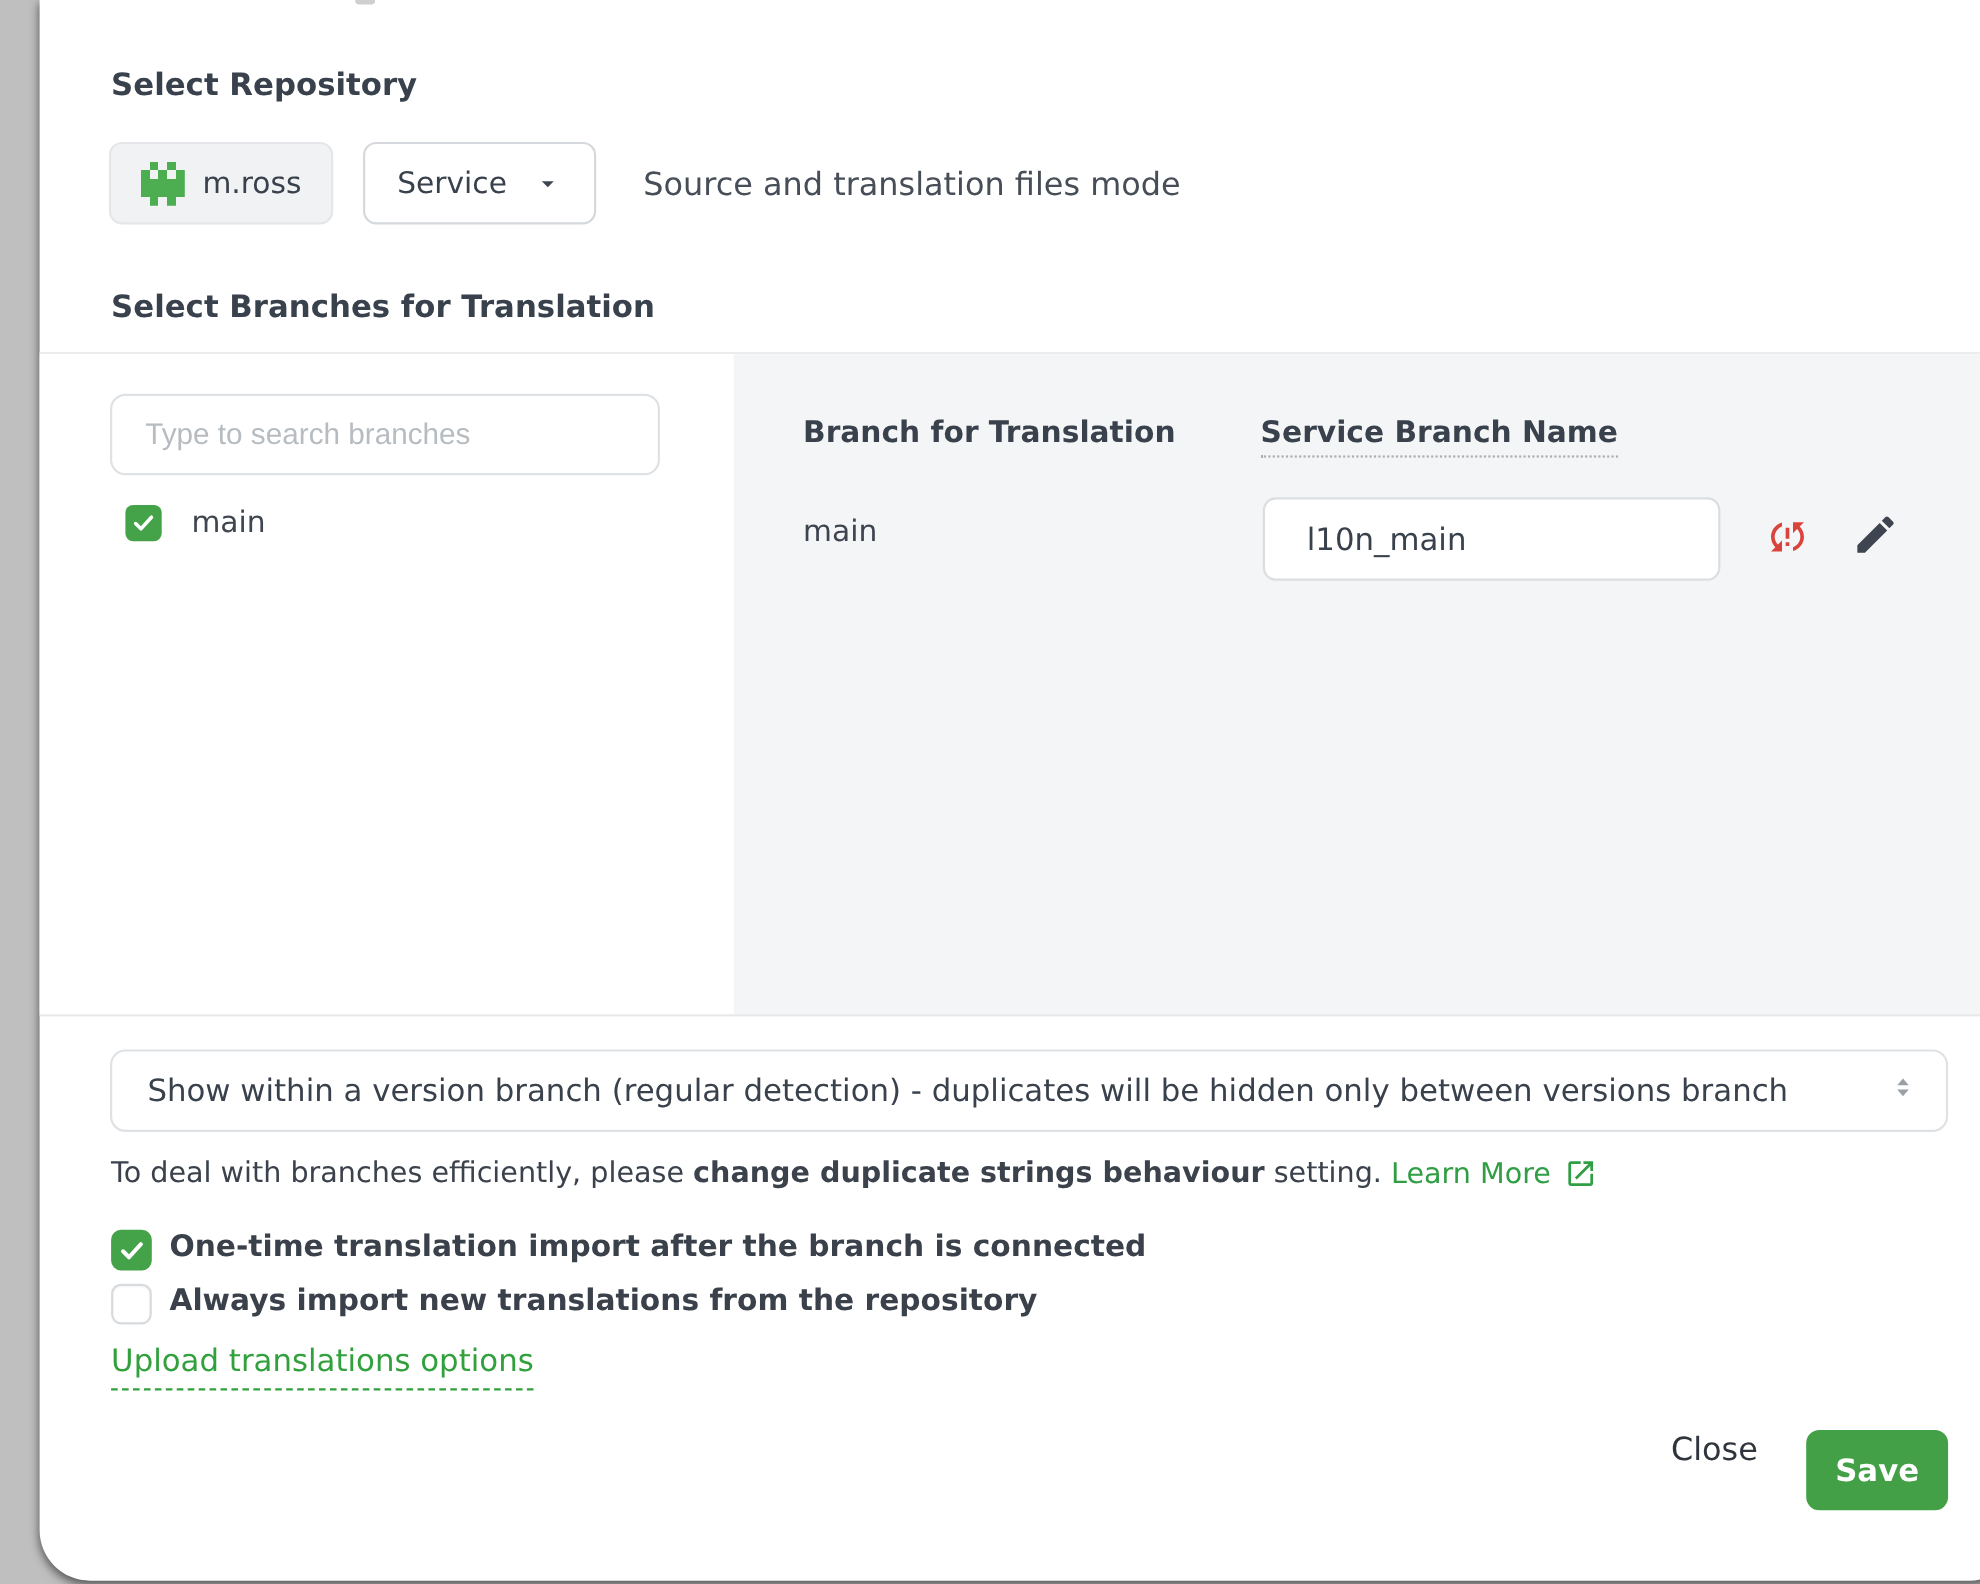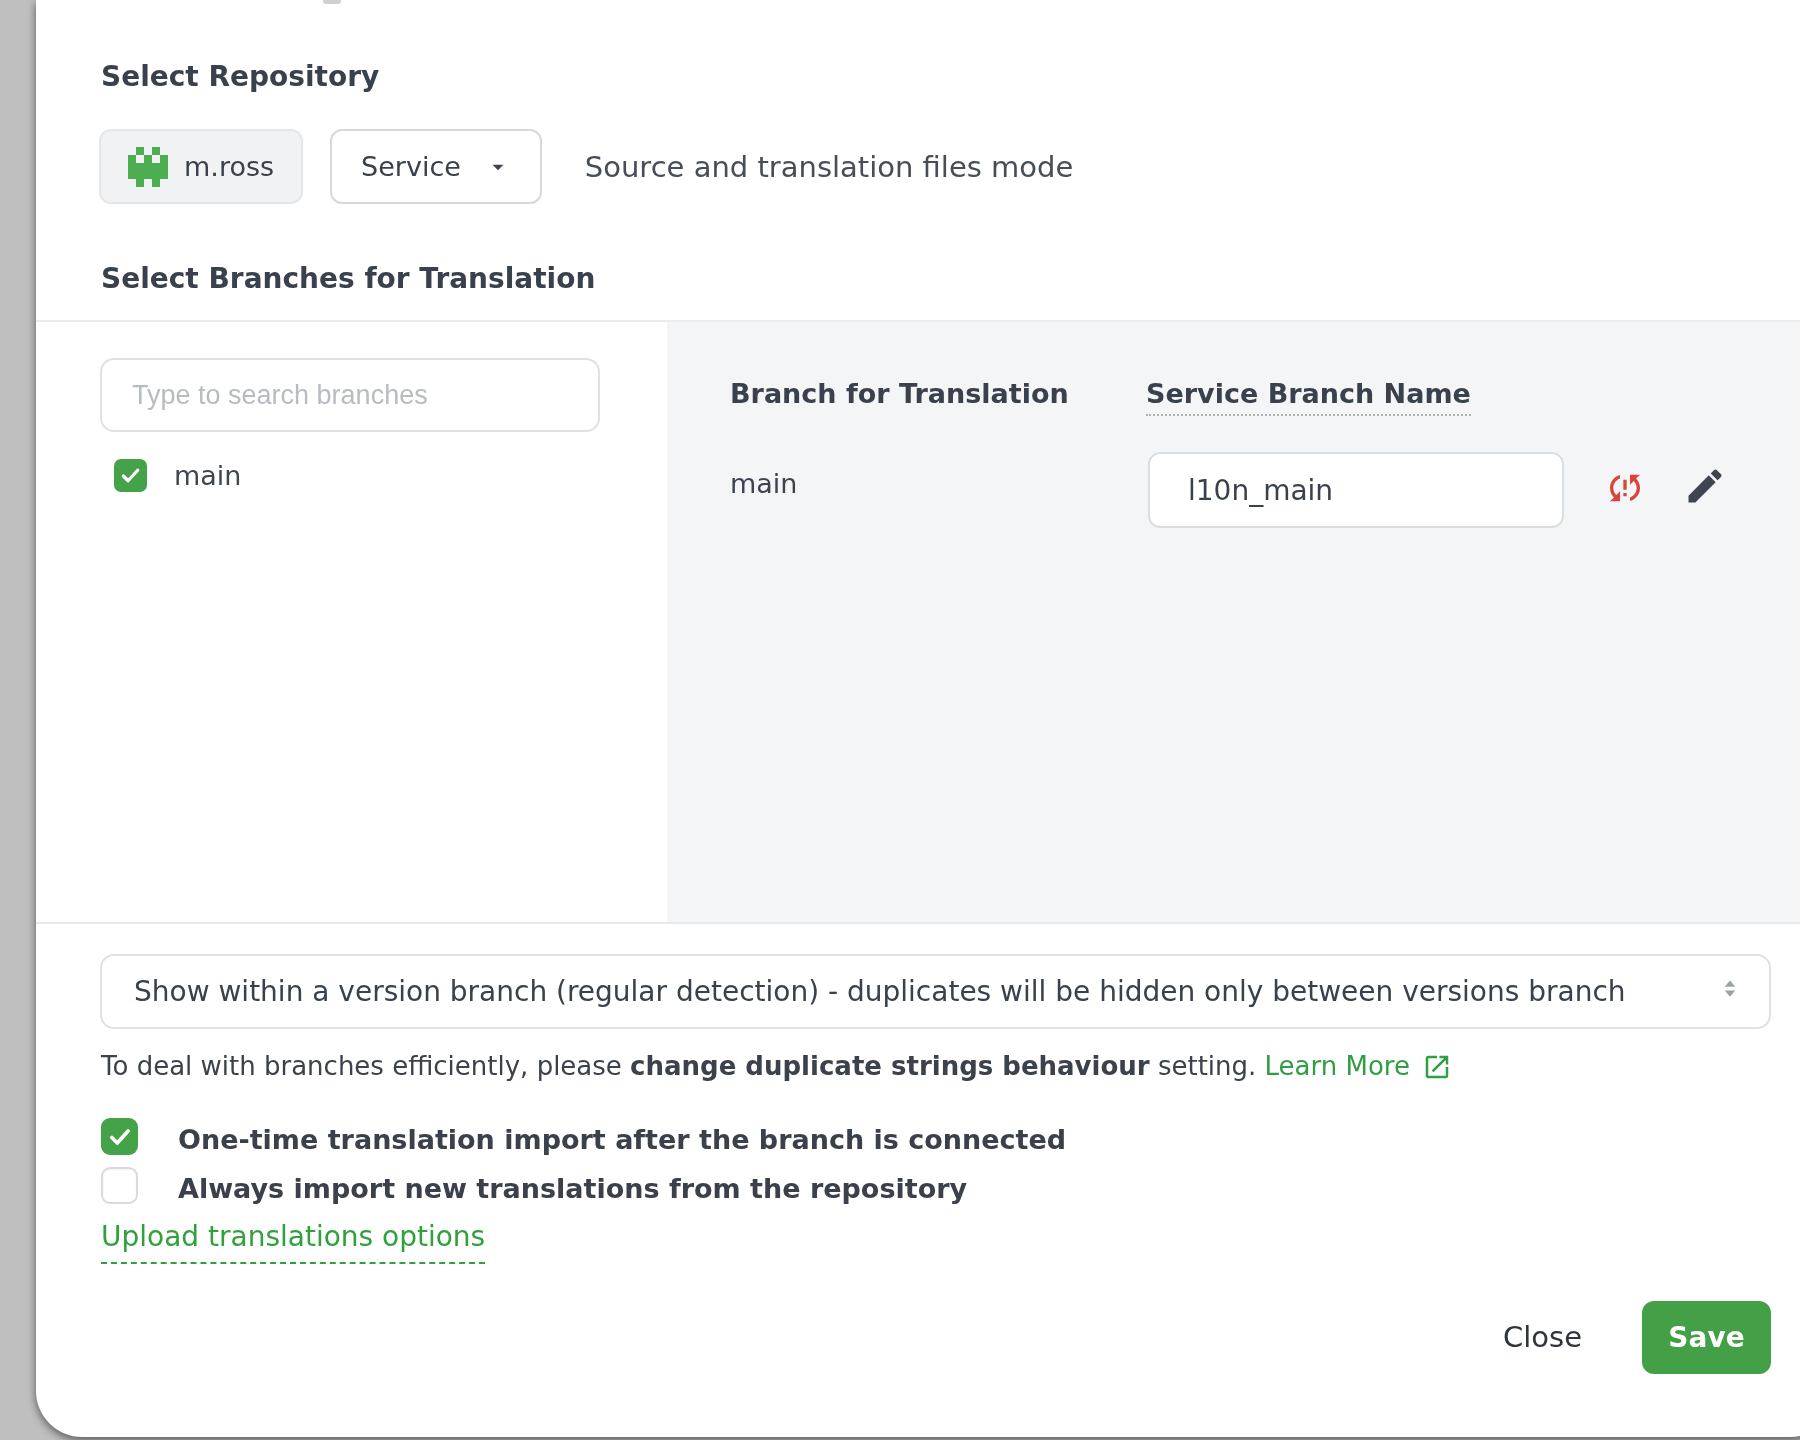--- a/index.html
+++ b/index.html
@@ -78,30 +78,30 @@
   }
   .dup-select .sel-text{white-space:nowrap;overflow:hidden;flex:1;}
   .select-arrows{position:absolute;right:24px;top:50%;transform:translateY(-50%);}
 
   .note{position:absolute;left:65px;top:124px;font-size:26px;color:#3b424c;white-space:nowrap;}
   .note b{font-weight:600;}
   .learn-more{color:#2f9e44;text-decoration:none;cursor:pointer;display:inline-flex;align-items:center;gap:12px;}
   .ext-icon{position:relative;top:4px;}
 
   .import-checks{position:absolute;left:65px;top:194px;display:flex;flex-direction:column;gap:12px;}
-  .check-row{display:flex;align-items:flex-end;gap:40px;cursor:pointer;}
+  .check-row{display:flex;align-items:flex-start;gap:16px;cursor:pointer;}
   .check-row .cbx{width:37px;height:37px;border-radius:9px;}
   .check-label{font-size:27px;font-weight:600;color:#3a414b;}
 
   .upload-link{
     position:absolute;left:65px;top:296px;font-size:28px;color:#32a13d;
     padding-bottom:9px;border-bottom:2px dashed #32a13d;cursor:pointer;text-decoration:none;
   }
 
-  .footer{position:absolute;right:65px;top:1300px;height:74px;display:flex;align-items:center;gap:56px;}
+  .footer{position:absolute;right:65px;top:1300px;height:74px;display:flex;align-items:flex-start;gap:40px;}
   .close-btn{background:none;border:none;font-family:inherit;font-size:29px;color:#2f353d;cursor:pointer;padding:0 4px;}
   .save-btn{
     width:129px;height:73px;border:none;border-radius:12px;background:#43a047;
     font-family:inherit;font-size:28px;font-weight:600;color:#ffffff;cursor:pointer;
   }
 </style>
 </head>
 <body>
 
 <div class="stage">

